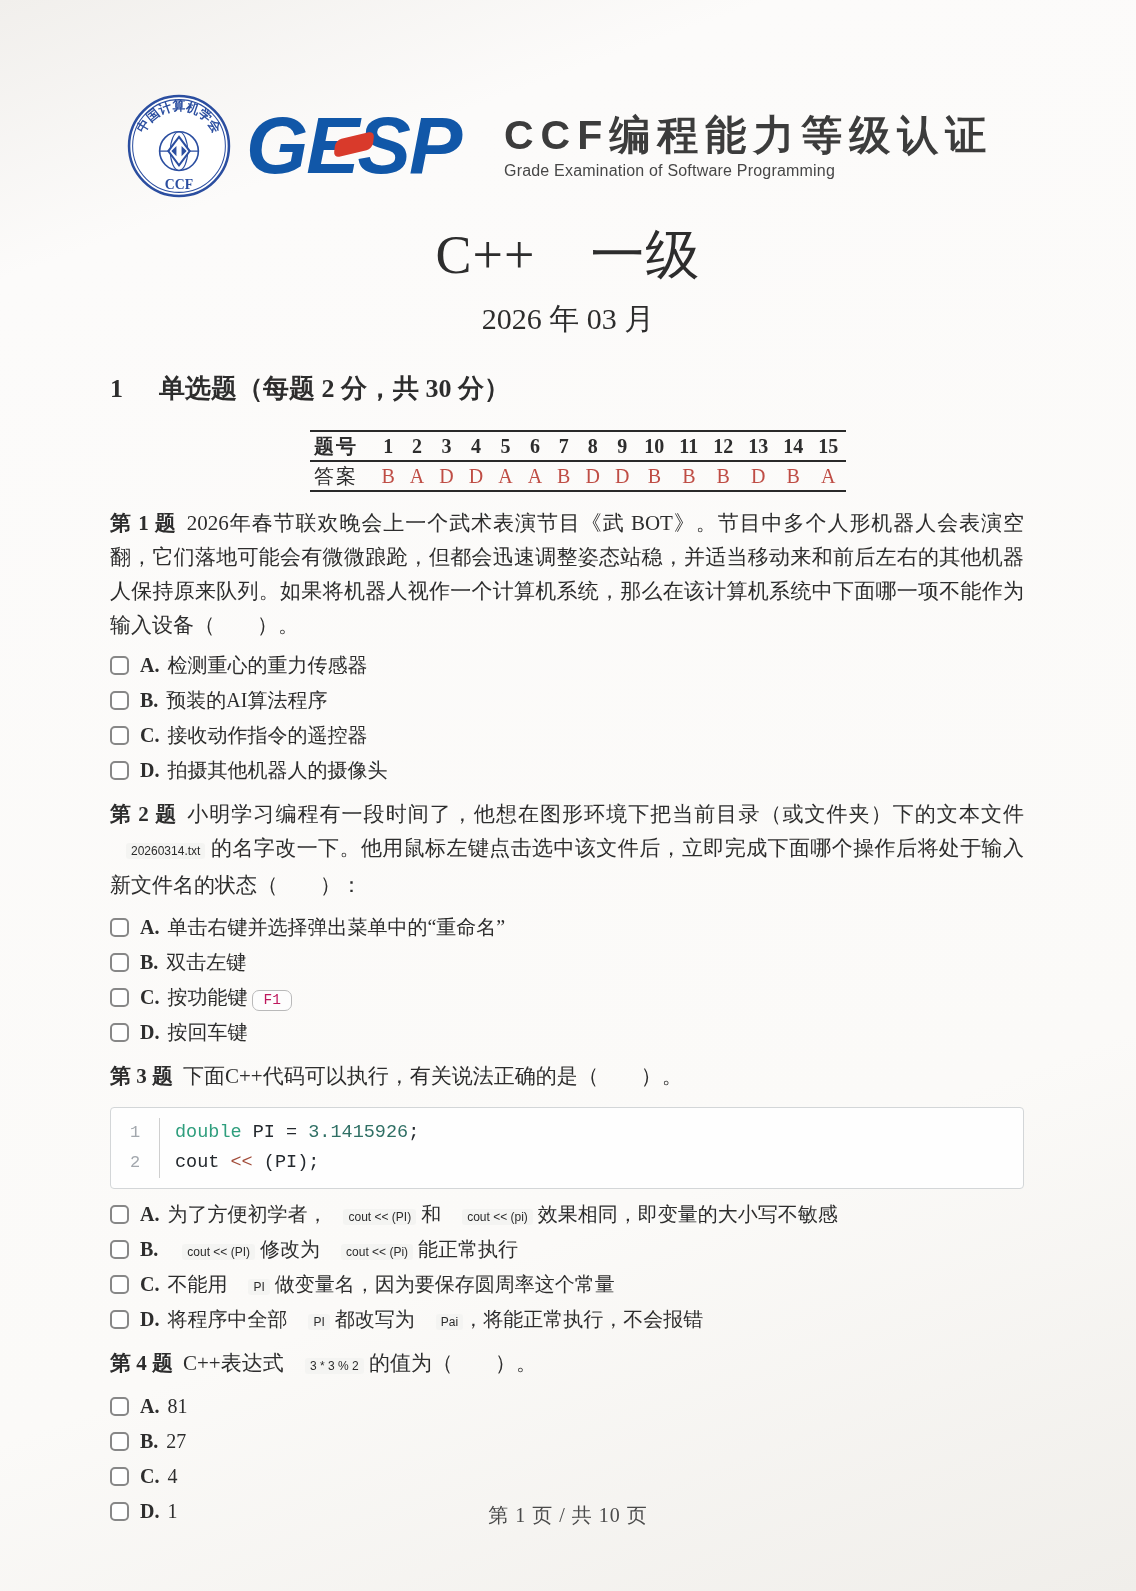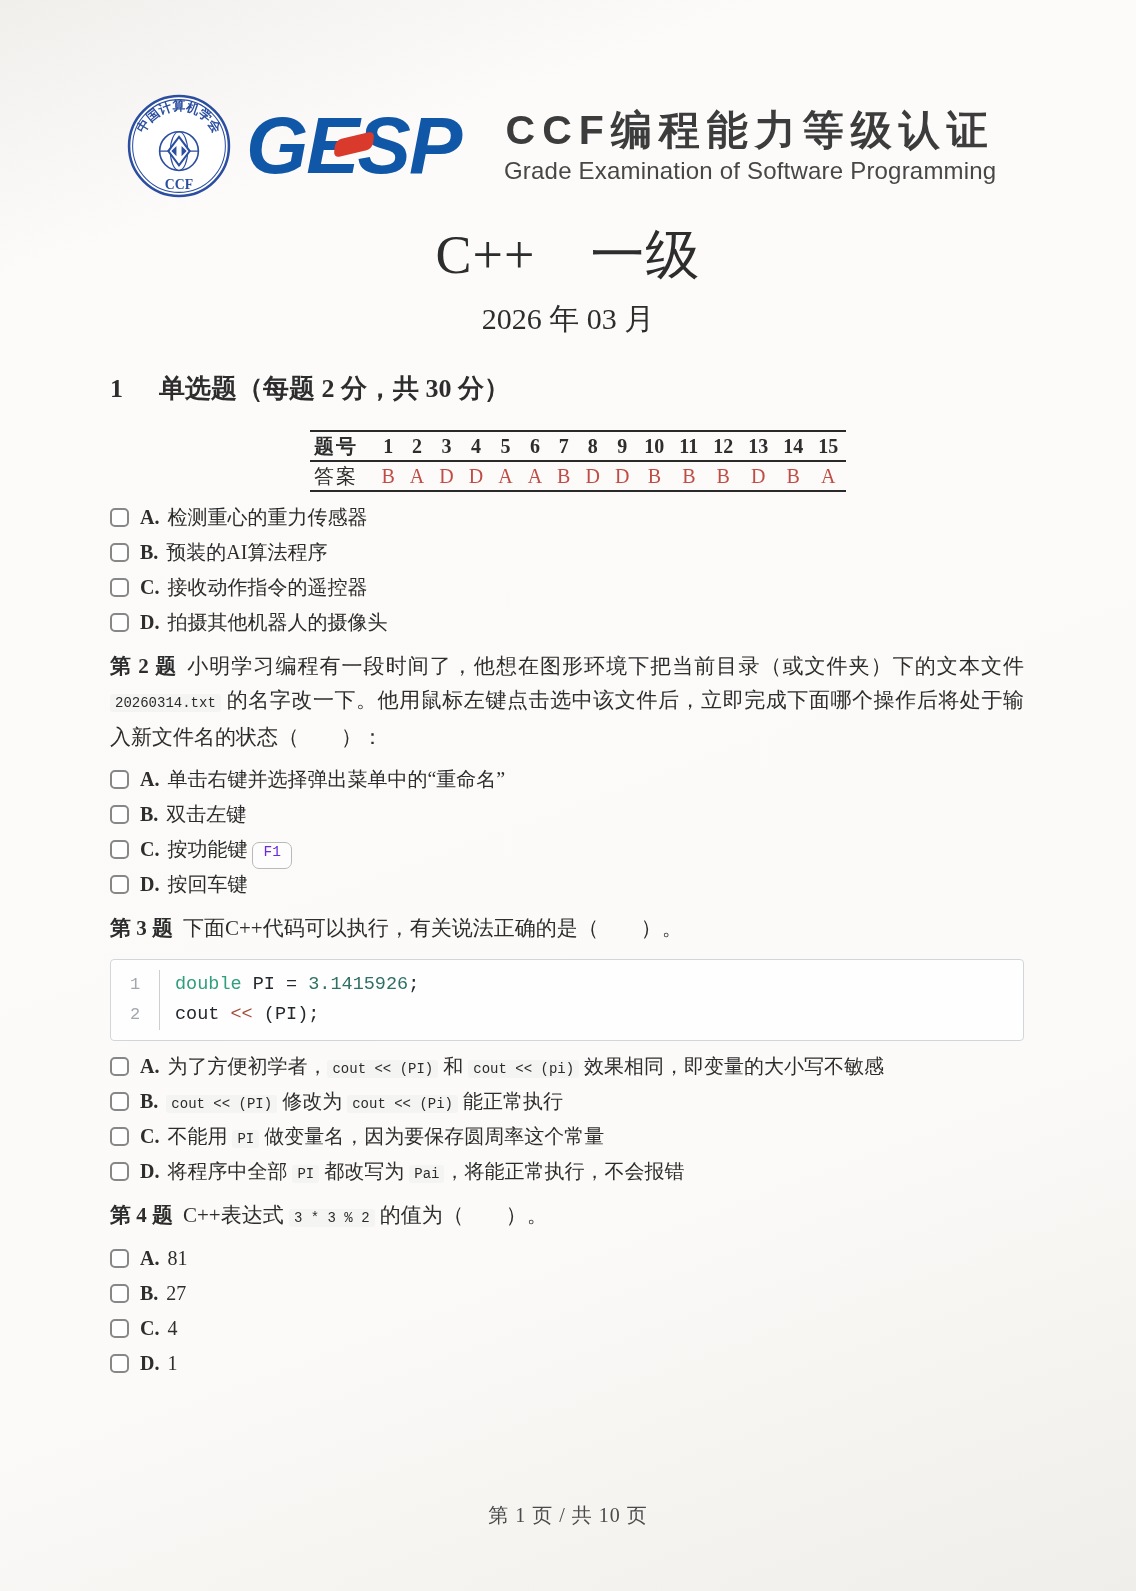--- a/index.html
+++ b/index.html
@@ -28,21 +28,21 @@
     transform:rotate(-13deg) skewX(-20deg);
   }
   .brand{margin-left:28px;}
   .brand-cn{
     font-family:"Liberation Sans","DejaVu Sans",sans-serif;
     font-weight:bold;font-size:41px;color:#3c3c3c;letter-spacing:7px;
     line-height:1.15;white-space:nowrap;text-align:center;
   }
   .brand-en{
     font-family:"Liberation Sans","DejaVu Sans",sans-serif;
-    font-size:24px;color:#474747;letter-spacing:0.2px;margin-top:3px;white-space:nowrap;
+    font-size:16px;color:#474747;letter-spacing:0.2px;margin-top:3px;white-space:nowrap;
   }
   
   .title{margin:22px 0 0;text-align:center;font-size:54px;font-weight:400;letter-spacing:1px;line-height:1.15;}
   .date{margin-top:15px;text-align:center;font-size:30px;line-height:1.2;}
   .section{margin:36px 0 0 110px;font-size:26px;font-weight:700;line-height:1.2;}
   .sec-num{margin-right:36px;}
   
   .answers{margin:26px 0 0 310px;border-collapse:collapse;font-size:20px;}
   .answers td{padding:2px 7.5px;text-align:center;line-height:24px;}
   .answers .lbl{font-weight:normal;padding-left:4px;padding-right:16px;letter-spacing:2px;}
@@ -64,28 +64,28 @@
   .q2 .options{margin-top:14px;}
   .q3 .options{margin-top:14px;}
   .option{display:flex;align-items:center;height:22px;margin-bottom:13px;font-size:20px;white-space:nowrap;}
   .option:last-child{margin-bottom:0;}
   .checkbox{
     width:19px;height:19px;border:2px solid #878787;border-radius:5px;
     background:#fff;margin-right:11px;flex:0 0 auto;box-sizing:border-box;
   }
   .opt-letter{margin-right:8px;}
   .inline-code{
-    font-family:Liberation Mono, monospace;
-    font-size:14px;background:#f4f4f2;padding:1px 5px;border-radius:3px;
-    color:#2b2b2b;white-space:nowrap;
+    font-family:Liberation Sans, sans-serif;
+    font-size:12px;background:#f4f4f2;padding:1px 5px;border-radius:3px;
+    color:#2b2b2b;white-space:nowrap;margin-left:16px;
   }
   .kbd{
     font-family:"Liberation Mono","DejaVu Sans Mono",monospace;
     font-size:14.5px;border:1.5px solid #b9b9b9;border-radius:7px;
-    padding:1px 10px 8px;color:#6d28d9;background:#fdfdfd;margin-left:5px;
+    padding:1px 10px 2px;color:#be185d;background:#fdfdfd;margin-left:5px;
   }
   
   .codebox{
     margin-top:14px;border:1.5px solid #d3d6d8;border-radius:4px;
     background:#fefefe;padding:10px 0;
   }
   .codebox table{border-collapse:collapse;font-family:"Liberation Mono","DejaVu Sans Mono",monospace;font-size:18.5px;}
   .codebox td{line-height:28px;vertical-align:top;}
   .codebox .num{width:46px;text-align:center;color:#a2a7ad;border-right:1.5px solid #cfcfcf;font-size:17px;}
   .codebox .code{padding-left:15px;color:#24292e;white-space:pre;}
@@ -175,20 +175,23 @@
           <td>D</td>
           <td>B</td>
           <td>A</td>
         </tr>
     </tbody>
   </table>
 
   <div class="content">
 
     <div class="question q1">
+      <p class="q-text">
+        <b class="q-label">第 1 题</b><span><span>2026年春节联欢晚会上一个武术表演节目《武 BOT》。节目中多个人形机器人会表演空翻，它们落地可能会有微微踉跄，但都会迅速调整姿态站稳，并适当移动来和前后左右的其他机器人保持原来队列。如果将机器人视作一个计算机系统，那么在该计算机系统中下面哪一项不能作为输入设备（　　）。</span></span>
+      </p>
       <div class="options">
         <div class="option">
           <span class="checkbox"></span>
           <b class="opt-letter">A.</b>
           <span class="opt-text"><span>检测重心的重力传感器</span></span>
         </div>
         <div class="option">
           <span class="checkbox"></span>
           <b class="opt-letter">B.</b>
           <span class="opt-text"><span>预装的AI算法程序</span></span>

